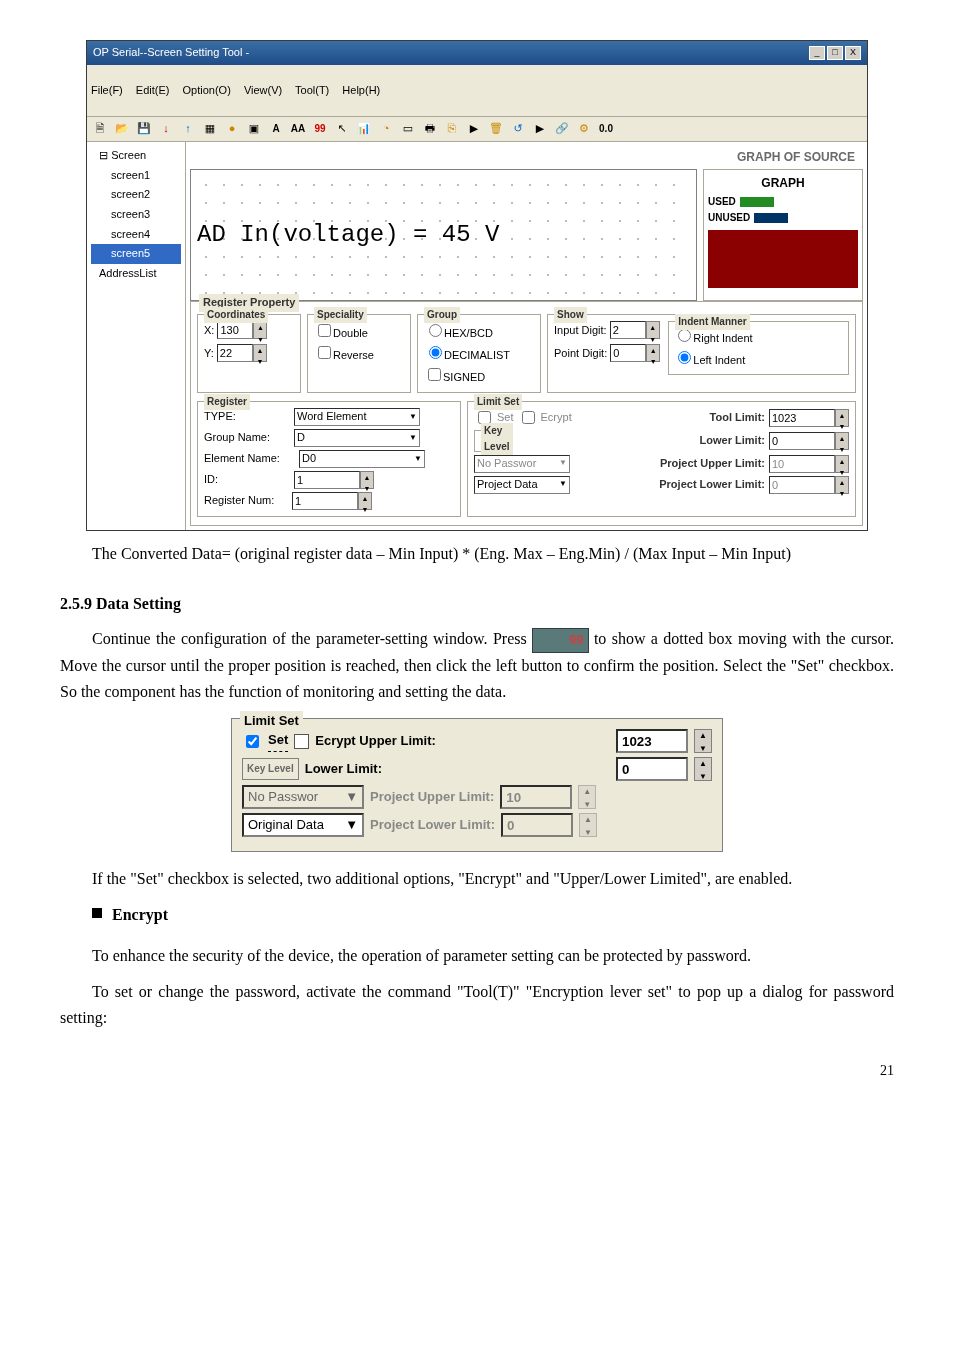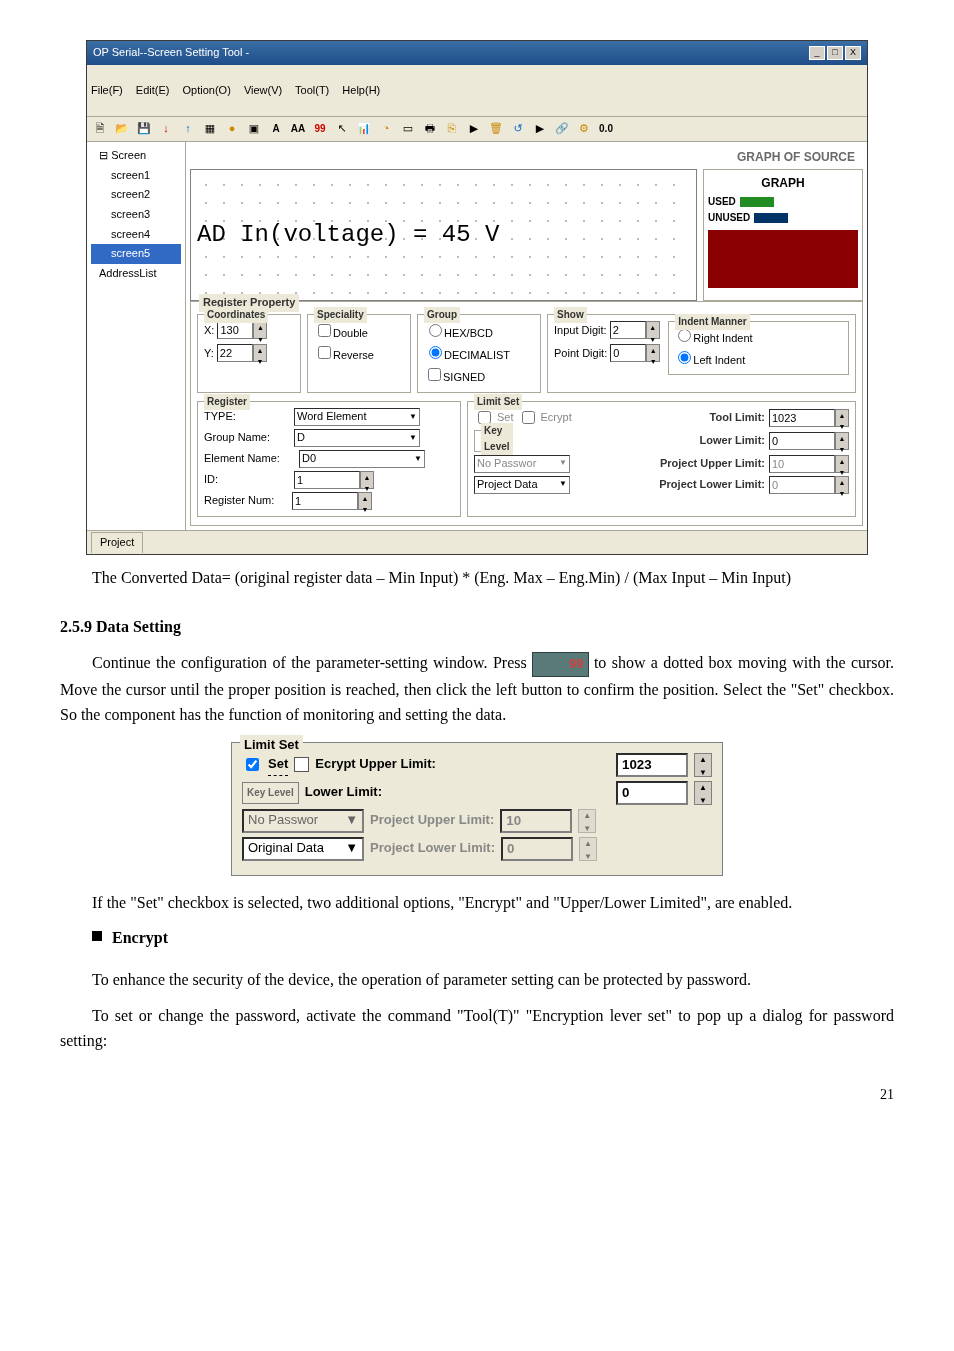--- a/index.html
+++ b/index.html
@@ -425,23 +425,20 @@
                     <span>▼</span>
                   </span>
                 </span>
             </div>
           </div>
         </div>
       </div>
     </div>
   </div>
 
-  <div class="tabbar">
-    <span class="tab">Project</span>
-  </div>
 </div>
 
 <p class="indent">The Converted Data= (original register data – Min Input) * (Eng. Max – Eng.Min) / (Max Input – Min Input)</p>
 
 <p class="heading">2.5.9 Data Setting</p>
 
 <p class="indent">
   <span>Continue the configuration of the parameter-setting window. Press </span>
   <span class="ico99">99</span>
   <span> to show a dotted box moving with the cursor. Move the cursor until the proper position is reached, then click the left button to confirm the position. Select the "Set" checkbox. So the component has the function of monitoring and setting the data.</span>

